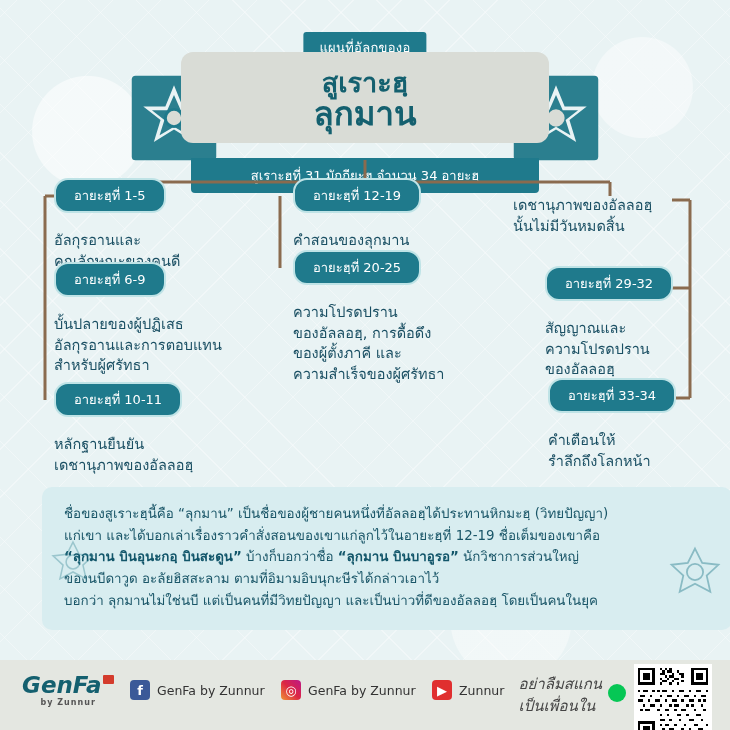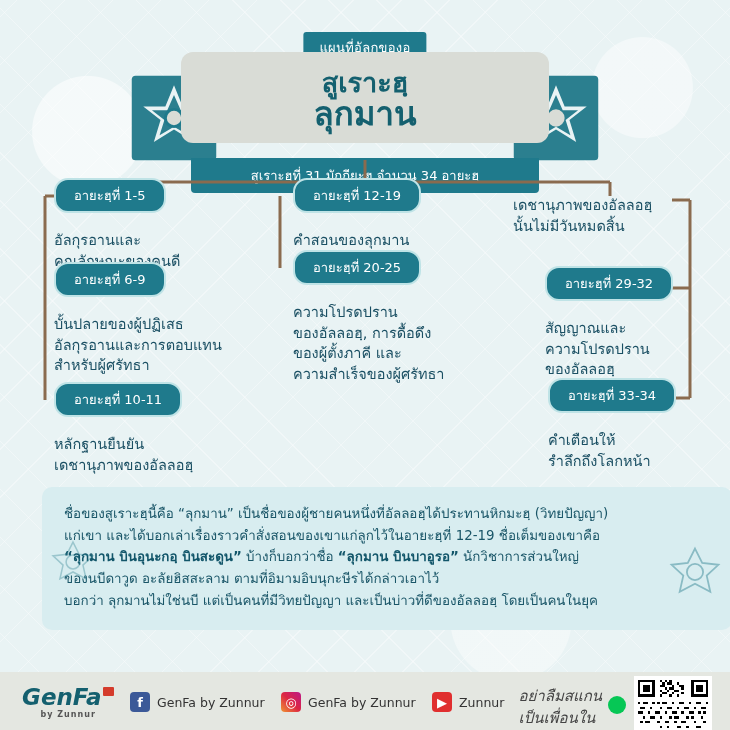--- a/index.html
+++ b/index.html
@@ -65,21 +65,21 @@
   .note{
     position:absolute;left:42px;top:487px;width:646px;
     background:#d8edf0;border-radius:10px;padding:16px 22px 18px;
     color:#1a5668;font-size:13.4px;line-height:1.62;
   }
   .note b{color:#12566a;}
   .note .ornament{position:absolute;right:10px;top:58px;width:54px;height:54px;opacity:.45;}
   .note .ornament2{position:absolute;left:8px;top:52px;width:46px;height:46px;opacity:.35;}
 
   
-  .footer{position:absolute;left:0;right:0;bottom:0;height:58px;background:#e4e7e1;}
+  .footer{position:absolute;left:0;right:0;bottom:0;height:70px;background:#e4e7e1;}
   .logo{position:absolute;left:22px;top:12px;color:#14606f;font-weight:bold;font-size:23px;font-style:italic;}
   .logo .sub{display:block;font-size:8px;font-style:normal;font-weight:bold;letter-spacing:1px;text-align:center;color:#555;}
   .logo .flag{display:inline-block;width:11px;height:9px;background:#d43c2c;margin-left:2px;vertical-align:super;border-radius:1px;}
   .social{position:absolute;top:20px;display:flex;align-items:center;gap:7px;color:#333;font-size:12.5px;}
   .sicon{width:20px;height:20px;border-radius:4px;display:inline-block;}
   .fb{background:#3b5998;}
   .ig{background:linear-gradient(45deg,#f09433,#dc2743,#bc1888);}
   .yt{background:#e02f2f;}
   .sicon span{color:#fff;font-size:13px;display:flex;align-items:center;justify-content:center;height:100%;font-weight:bold;}
   .scan{position:absolute;right:128px;top:14px;color:#444;font-size:15px;line-height:1.45;text-align:left;font-style:italic;}

